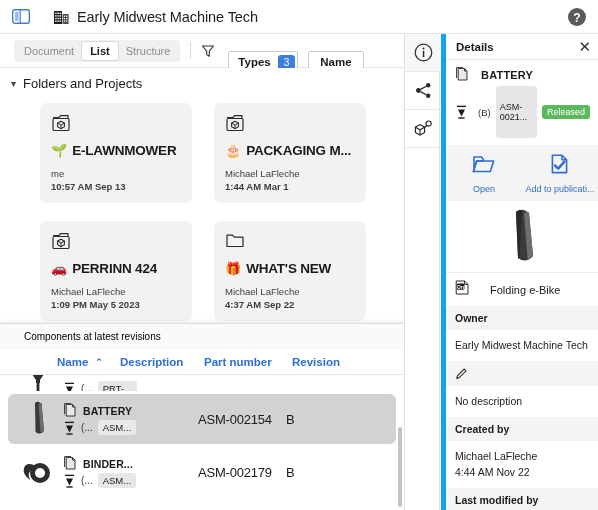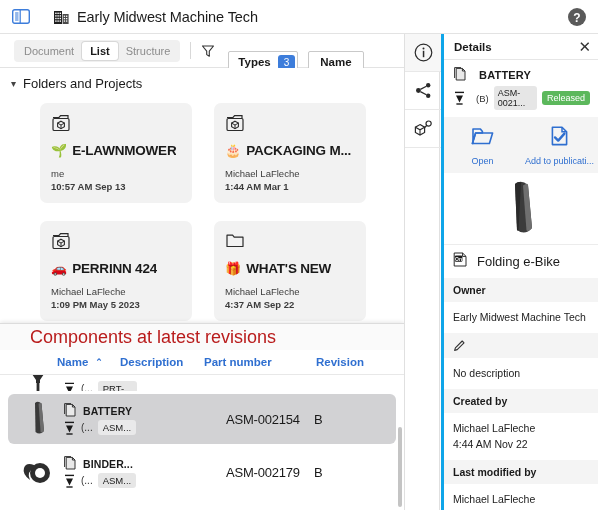--- a/index.html
+++ b/index.html
@@ -76,85 +76,85 @@
   }
   .card-owner { position:absolute; left: 11px; bottom: 24px; font-size: 9.5px; color: #3c3c3c; }
   .card-date  { position:absolute; left: 11px; bottom: 11px; font-size: 9.5px; color: #3c3c3c; font-weight: bold;}
 
   
   .bottom-panel {
     position: absolute; left: 0; bottom: 0; width: 404px; height: 187px;
     background: #ffffff; border-top: 1px solid #dcdcdc;
     box-shadow: 0 -1px 4px rgba(0,0,0,0.10);
   }
-  .bp-title { height: 26px; line-height: 26px; padding-left: 30px; font-size: 18px; color:#b91c1c; background:#fafafa;}
+  .bp-title { height: 26px; line-height: 26px; padding-left: 24px; font-size: 10px; color:#000000; background:#fafafa;}
   .bp-head {
     display: flex; height: 25px; align-items: center; border-bottom: 1px solid #e8e8e8;
     background: #fff; font-size: 11.5px; color: #2f6fd0; font-weight: bold;
   }
   .bp-head .c-name { width: 120px; padding-left: 57px; display:flex; align-items:center;}
   .bp-head .c-desc { width: 84px; }
-  .bp-head .c-part { width: 112px; }
+  .bp-head .c-part { width: 88px; }
   .bp-head .c-rev  { width: 60px; }
   .sort-caret { margin-left: 7px; font-size: 9px; }
 
   .rows { position: relative; height: 136px; overflow: hidden; }
   .row {
     display: flex; align-items: center; height: 50px; padding-left: 8px;
     border-radius: 6px; margin: 0 8px 3px 8px; cursor: pointer;
   }
   .row.selected { background: #d2d2d4; }
   .row.clipped { height: 22px; overflow: hidden; margin-top: -6px;}
   .thumb { width: 44px; height: 44px; display:flex; align-items:center; justify-content:center; flex-shrink:0;}
   .row-mid { width: 116px; padding-left: 3px; }
   .row-line { display: flex; align-items: center; height: 17px; }
   .doc-icon { width: 15px; height: 15px; margin-right: 5px; flex-shrink:0;}
   .row-name { font-size: 10.5px; font-weight: bold; color: #1a1a1a; letter-spacing: 0.1px; white-space:nowrap; overflow:hidden;}
   .rev-icon { width: 13px; height: 14px; margin-right: 5px; flex-shrink:0; }
   .paren { font-size: 10px; color: #333; margin-right: 5px; }
   .chip { background: #e6e6e6; border-radius: 3px; font-size: 9.5px; padding: 2px 5px; color:#1a1a1a;text-align:center; }
   .row.selected .chip { background: #e9e9ea; }
-  .row-part { font-size: 13px; color: #1a1a1a; margin-left: 50px; letter-spacing:-0.2px;}
+  .row-part { font-size: 13px; color: #1a1a1a; margin-left: 22px; letter-spacing:-0.2px;}
   .row-rev { font-size: 13px; color: #1a1a1a; margin-left: 14px; }
   .bp-scrollbar { position:absolute; right: 2px; top: 52px; width: 4px; height: 80px; background: #c4c4c4; border-radius: 2px;}
 
   
   .rail {
     position: absolute; top: 34px; left: 404px; width: 36px; bottom: 0;
     background: #ffffff; border-left: 1px solid #e0e0e0; border-right: 1px solid #e0e0e0;
   }
   .rail-btn {
     width: 36px; height: 38px; display: flex; align-items: center; justify-content: center;
     border-bottom: 1px solid #e8e8e8; cursor: pointer;
   }
   .rail-btn.active { background: #f7f7f7; }
 
   
   .details {
     position: absolute; top: 34px; left: 441px; width: 157px; bottom: 0;
-    background: #ffffff; border-left: 3px solid #0ea5e9;
+    background: #ffffff; border-left: 5px solid #0ea5e9;
   }
   .d-head {
     height: 26px; display:flex; align-items:center; justify-content: space-between;
     padding: 0 7px 0 10px; border-bottom: 1px solid #e6e6e6;
   }
   .d-title { font-size: 11.5px; font-weight: bold; color:#1a1a1a; }
   .d-close { font-size: 15px; color:#333; cursor:pointer; line-height:1; }
   .d-item { display:flex; align-items:center; padding: 7px 8px 2px 9px; }
   .d-item .d-name { font-size: 11px; font-weight:bold; margin-left: 6px; letter-spacing: .2px;}
   .d-meta { display:flex; align-items:center; padding: 2px 8px 7px 9px; }
   .d-meta .paren2 { font-size: 9.5px; color:#333; margin: 0 5px 0 5px; }
-  .d-chip { background:#e6e6e6; border-radius:3px; font-size: 9px; padding: 2px 4px; }
+  .d-chip { background:#e6e6e6; border-radius:3px; font-size: 9px; padding: 16px 4px; }
   .badge-released { background:#5cb85c; color:#fff; font-size:9px; border-radius:3px; padding:2px 5px; margin-left: 5px;}
   .d-actions { display:flex; background:#f4f4f4; padding: 8px 0 7px 0; }
   .d-act { flex:1; display:flex; flex-direction:column; align-items:center; cursor:pointer; }
   .d-act .lbl2 { font-size: 9px; color:#2f6fd0; margin-top: 5px; max-width: 72px; overflow:hidden; white-space:nowrap; text-overflow:ellipsis; text-align:center;}
   .d-preview { height: 72px; display:flex; align-items:center; justify-content:center; border-bottom:1px solid #ececec;}
   .d-docrow { display:flex; align-items:center; padding: 7px 9px; }
-  .d-docrow .t { font-size: 13px; margin-left: 9px; color:#1a1a1a;}
+  .d-docrow .t { font-size: 11px; margin-left: 20px; color:#1a1a1a;}
   .d-sect { background:#f4f4f4; padding: 6px 9px; font-size: 10.5px; font-weight:bold; display:flex; justify-content:space-between; align-items:center;}
   .d-val { padding: 8px 9px; font-size: 10.5px; color:#222; line-height: 1.45; }
   .pencil { width: 13px; height: 13px; cursor:pointer; }
 </style>
 </head>
 <body>
 
 <div id="app">
 
   <div class="topbar">

